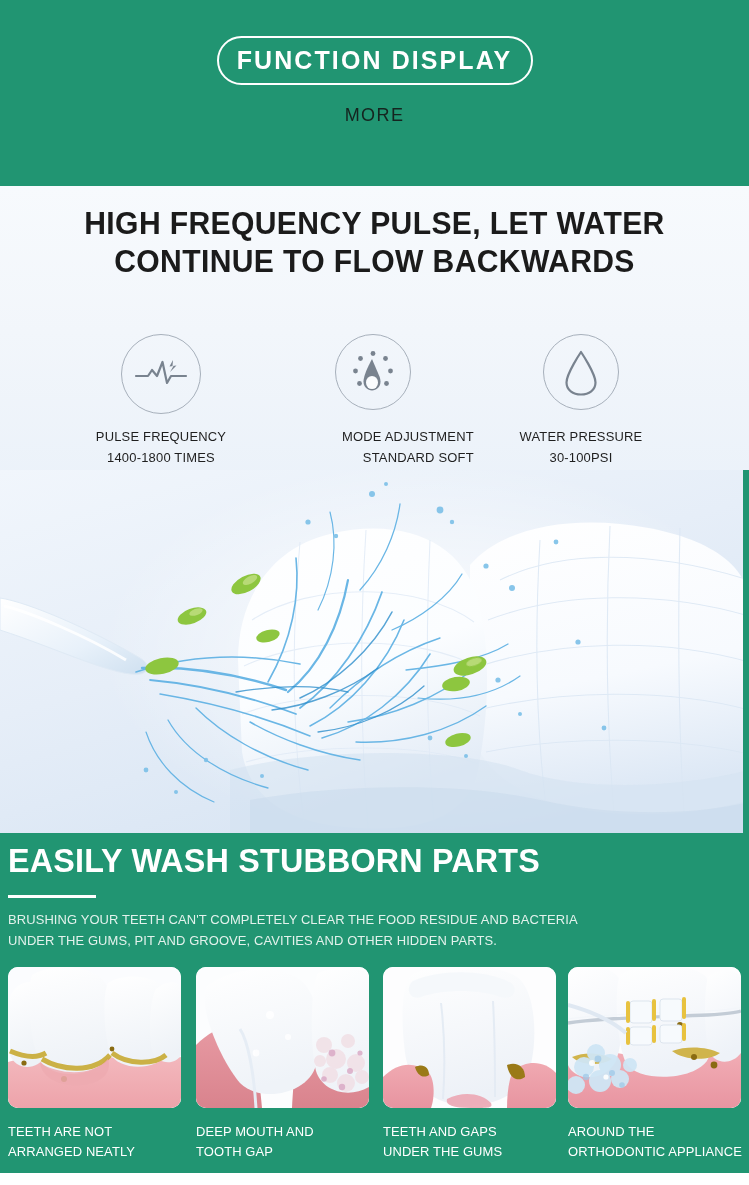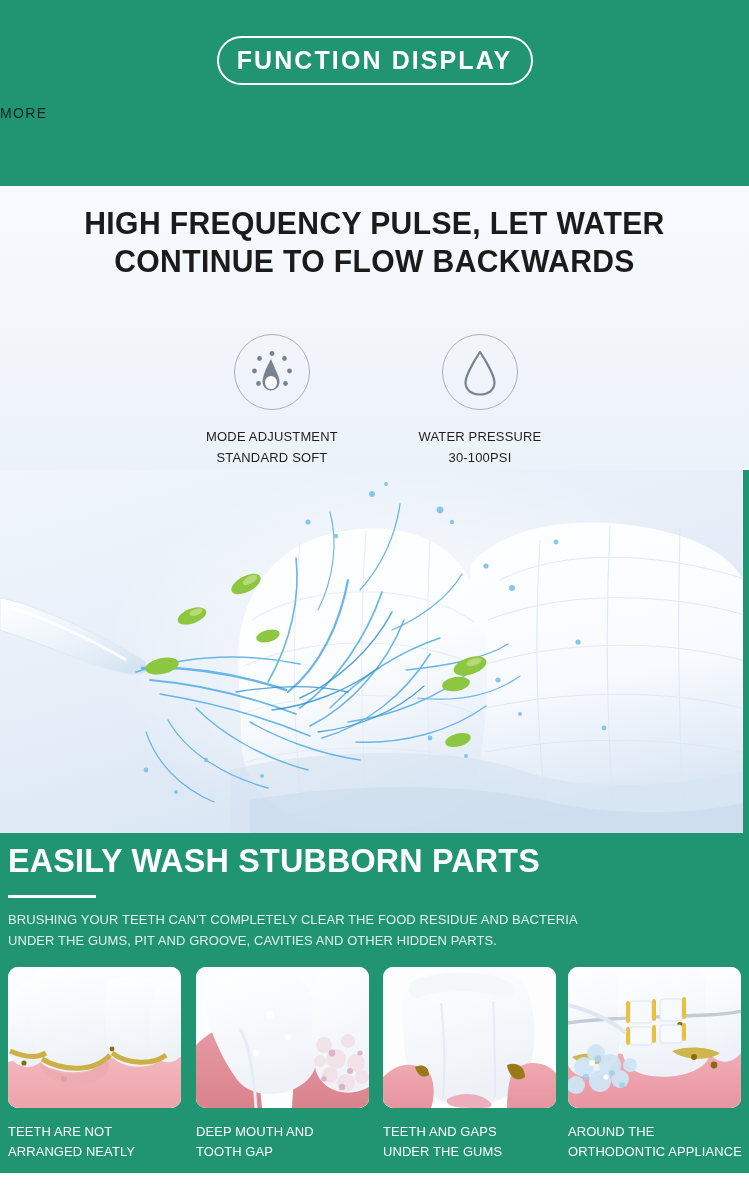--- a/index.html
+++ b/index.html
@@ -21,22 +21,22 @@
     position:absolute; left:217px; top:36px; width:316px; height:49px;
     border:2px solid #ffffff; border-radius:26px;
     display:flex; align-items:center; justify-content:center;
   }
   .banner-pill span {
     color:#ffffff; font-size:26px; font-weight:bold;
     letter-spacing:2.2px; transform:scaleX(0.96);
     font-family:"Liberation Sans", sans-serif;
   }
   .banner-more {
-    position:absolute; left:0; top:105px; width:749px; text-align:left;
-    color:#15241f; font-size:14px; letter-spacing:1.4px; font-weight:500;
+    position:absolute; left:0; top:105px; width:749px; text-align:center;
+    color:#15241f; font-size:18px; letter-spacing:1.4px; font-weight:500;
   }
 
   
   .head-sec {
     position:absolute; left:0; top:146px; width:749px; height:324px;
     background:linear-gradient(180deg,#f7fafd 0%,#f2f6fb 45%,#eaf1f9 100%);
     margin-top:40px;
   }
   .headline {
     position:absolute; left:0; top:18px; width:749px; text-align:center;
@@ -44,21 +44,21 @@
     letter-spacing:0.4px; transform:scaleX(0.94);
   }
 
   
   .features {
     position:absolute; left:0; top:148px; width:749px;
     display:flex; justify-content:center; align-items:flex-start;
   }
   .feat { width:210px; text-align:center; }
   .feat.f1 { margin-left:-8px; }
-  .feat.f2 { margin-left:2px; }
+  .feat.f2 { margin-left:2px;text-align:right; }
   .feat.f3 { margin-left:-2px;text-align:center; }
   .feat-circle {
     width:80px; height:80px; margin:0 auto 12px auto;
     border:1.4px solid #a7b0bb; border-radius:50%;
     display:flex; align-items:center; justify-content:center;
   }
   .feat.f2 .feat-circle { width:76px; height:76px; margin-bottom:16px; }
   .feat.f3 .feat-circle { width:76px; height:76px; margin-bottom:16px; }
   .feat-caption {
     color:#1f1f1f; font-size:13.5px; line-height:21px; letter-spacing:0.2px;
@@ -128,20 +128,33 @@
       <span>FUNCTION DISPLAY</span>
     </div>
     <div class="banner-more">MORE</div>
   </div>
 
   <div class="head-sec">
     <div class="headline">HIGH FREQUENCY PULSE, LET WATER CONTINUE TO FLOW BACKWARDS</div>
 
     <div class="features">
 
+      <div class="feat f1">
+        <div class="feat-circle">
+          <svg width="54" height="34" viewBox="0 0 54 34">
+            <path d="M2 19 H14 L18 13 L23 19 L28.5 5 L33 26 L37 19 H52" fill="none" stroke="#79838f" stroke-width="2.2" stroke-linecap="round" stroke-linejoin="round"></path>
+            <path d="M39 3 L35.5 9.5 L39.5 9 L36 15 L42.5 8.5 L38.5 9 Z" fill="#79838f"></path>
+          </svg>
+        </div>
+        <div class="feat-caption">
+          <div>PULSE FREQUENCY</div>
+          <div>1400-1800 TIMES</div>
+          <div>/ MINUTE</div>
+        </div>
+      </div>
 
       <div class="feat f2">
         <div class="feat-circle">
           <svg width="52" height="52" viewBox="0 0 52 52">
             <g fill="#79838f">
               <circle cx="26" cy="7.5" r="2.4"></circle>
               <circle cx="13.5" cy="12.5" r="2.4"></circle>
               <circle cx="38.5" cy="12.5" r="2.4"></circle>
               <circle cx="8.5" cy="25" r="2.4"></circle>
               <circle cx="43.5" cy="25" r="2.4"></circle>

